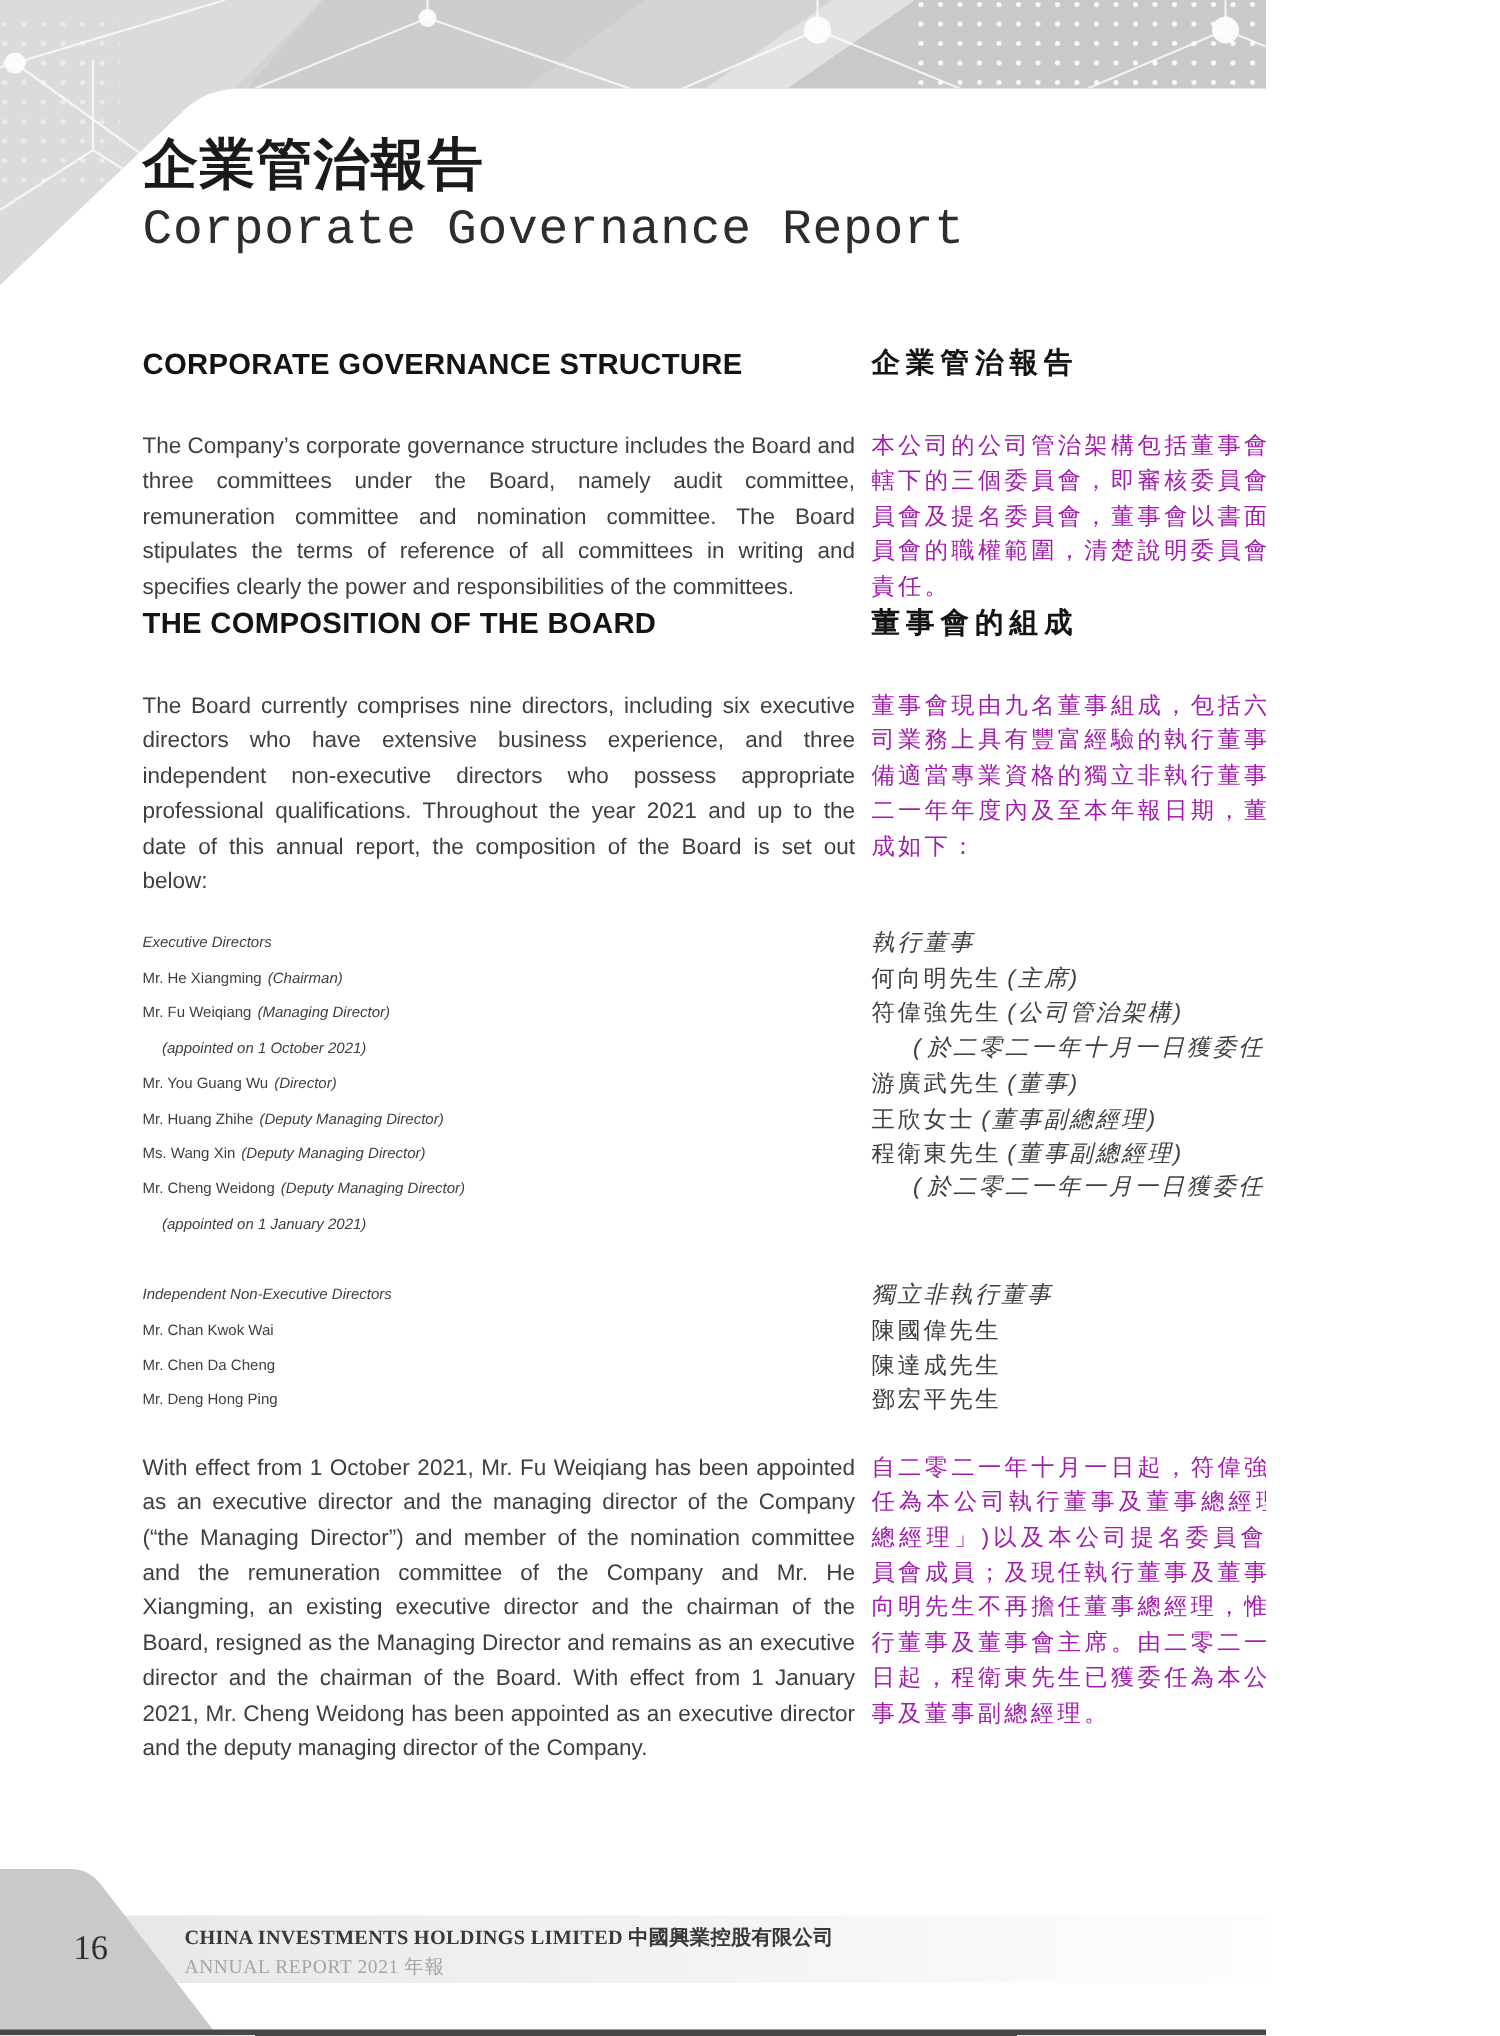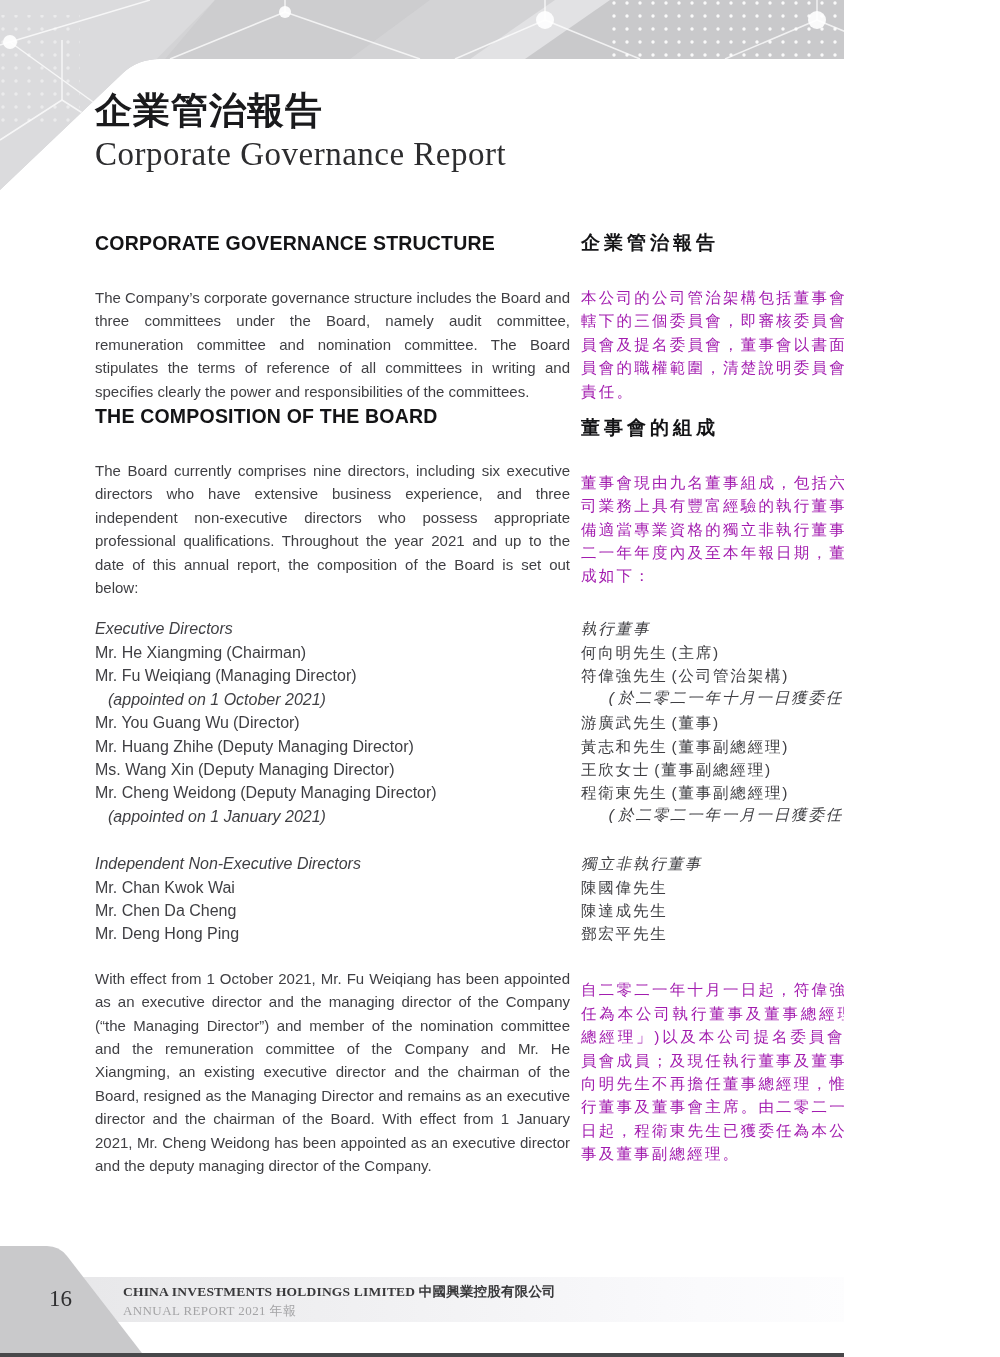--- a/index.html
+++ b/index.html
@@ -2,38 +2,38 @@
 <html><head>
 <meta charset="utf-8">
 <style>
   html,body{margin:0;padding:0;background:#ffffff;}
   .page{position:relative;width:844px;height:1357px;background:#ffffff;overflow:hidden;
         font-family:"Liberation Sans","DejaVu Sans",sans-serif;}
   .header-svg{position:absolute;left:0;top:0;display:block;}
   .title-block{position:absolute;left:95px;top:88px;}
   .title-zh{margin:0;font-family:"Liberation Serif","DejaVu Serif",serif;
             font-weight:700;font-size:37px;line-height:46px;color:#1a1a1c;letter-spacing:1px;}
-  .title-en{margin:0;font-family:Liberation Serif, serif;
+  .title-en{margin:0;font-family:Liberation Mono, monospace;
             font-weight:400;font-size:33px;line-height:40px;color:#2d2d2f;letter-spacing:0.5px;}
 
   .main{position:absolute;left:95px;top:230px;width:837px;}
-  .row{display:flex;column-gap:11px;align-items:center;}
+  .row{display:flex;column-gap:11px;}
   .col-en{width:475px;}
   .col-zh{width:337px;}
   .h2en{margin:0 0 30px 0;font-size:19.5px;font-weight:700;color:#141416;letter-spacing:0.2px;line-height:26px;}
   .h2zh{margin:0 0 30px 0;font-size:19px;font-weight:700;color:#141416;letter-spacing:4px;line-height:26px;}
   .pen{margin:0;font-size:15px;line-height:23.4px;color:#3f3f43;text-align:justify;}
   .pzh{margin:0;font-size:15.5px;line-height:23.4px;color:#a21caf;text-align:justify;letter-spacing:2.2px;}
   .row-list{margin-top:18px;}
   .row-list2{margin-top:24px;}
   .row-note{margin-top:21px;}
-  .dir{font-size:16px;line-height:23.4px;color:#3f3f43;}
+  .dir{font-size:10px;line-height:23.4px;color:#3f3f43;}
   .dirzh{font-size:15.5px;line-height:23.4px;color:#3f3f43;letter-spacing:1.8px;}
   .lbl{font-style:italic;}
-  .role{margin-left:4px;}
+  .role{font-style:italic;margin-left:4px;}
   .note-en{font-style:italic;padding-left:13px;}
   .note-zh{font-style:italic;padding-left:26px;font-family:Liberation Mono, monospace;}
 
   .footer-band{position:absolute;left:0;top:1277px;width:1000px;height:45px;
       background:linear-gradient(90deg,#e5e5e7 0%,#ededef 25%,#fafafc 70%,#ffffff 95%);}
   .corner-svg{position:absolute;left:0;top:1246px;display:block;}
   .page-num{position:absolute;left:49px;top:1286px;
       font-family:"Liberation Serif","DejaVu Serif",serif;font-size:23px;color:#2f2f31;}
   .f-company{position:absolute;left:123px;top:1283px;
       font-family:"Liberation Serif","DejaVu Serif",serif;font-weight:700;
@@ -129,21 +129,20 @@
         <div class="dir"><span>Ms. Wang Xin</span><span class="role">(Deputy Managing Director)</span></div>
         <div class="dir"><span>Mr. Cheng Weidong</span><span class="role">(Deputy Managing Director)</span></div>
         <div class="dir note-en">(appointed on 1 January 2021)</div>
       </div>
       <div class="col-zh">
         <div class="dirzh lbl">執行董事</div>
         <div class="dirzh"><span>何向明先生</span><span class="role">(主席)</span></div>
         <div class="dirzh"><span>符偉強先生</span><span class="role">(公司管治架構)</span></div>
         <div class="dirzh note-zh">(於二零二一年十月一日獲委任)</div>
         <div class="dirzh"><span>游廣武先生</span><span class="role">(董事)</span></div>
-        <div class="dirzh"><span>黃志和先生</span><span class="role">(董事副總經理)</span></div>
         <div class="dirzh"><span>王欣女士</span><span class="role">(董事副總經理)</span></div>
         <div class="dirzh"><span>程衛東先生</span><span class="role">(董事副總經理)</span></div>
         <div class="dirzh note-zh">(於二零二一年一月一日獲委任)</div>
       </div>
     </div>
 
     <div class="row row-list2">
       <div class="col-en">
         <div class="dir lbl">Independent Non-Executive Directors</div>
         <div class="dir">Mr. Chan Kwok Wai</div>

